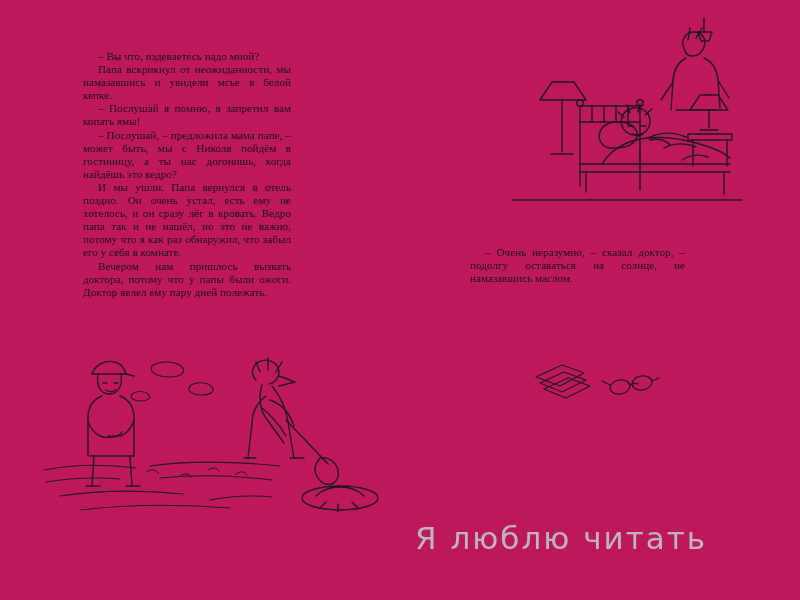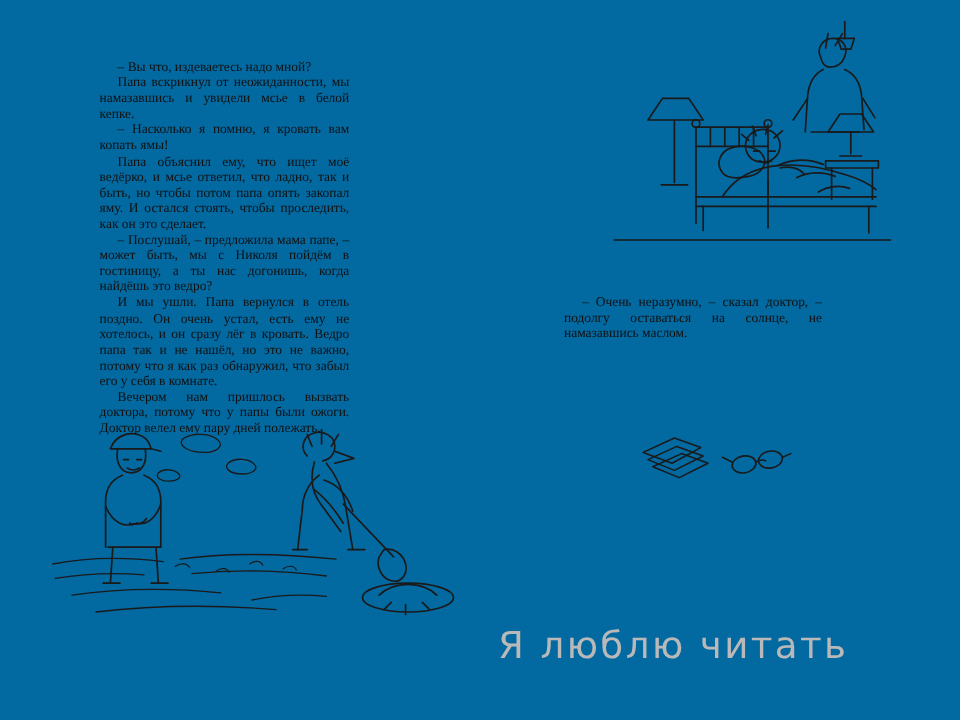--- a/index.html
+++ b/index.html
@@ -6,21 +6,21 @@
   html, body {
     margin: 0; padding: 0;
     width: 800px; height: 600px;
     background: #ffffff;
     font-family: "Liberation Serif", serif;
     overflow: hidden;
   }
   .page {
     position: relative;
     width: 800px; height: 600px;
-    background: #0369a1;
+    background: #be185d;
   }
 
   
   .col {
     position: absolute;
     font-family: "Liberation Serif", serif;
     font-size: 11.2px;
     line-height: 13.1px;
     color: #111111;
     text-align: justify;
@@ -52,22 +52,21 @@
   .illus svg { display: block; width: 100%; height: 100%; }
 </style>
 </head>
 <body>
 
 <div class="page">
 
   <div class="col" id="left-col">
     <p>– Вы что, издеваетесь надо мной?</p>
     <p>Папа вскрикнул от неожиданности, мы намазавшись и увидели мсье в белой кепке.</p>
-    <p>– Насколько я помню, я кровать вам копать ямы!</p>
-    <p>Папа объяснил ему, что ищет моё ведёрко, и мсье ответил, что ладно, так и быть, но чтобы потом папа опять закопал яму. И остался стоять, чтобы проследить, как он это сделает.</p>
+    <p>– Послушай я помню, я запретил вам копать ямы!</p>
     <p>– Послушай, – предложила мама папе, – может быть, мы с Николя пойдём в гостиницу, а ты нас догонишь, когда найдёшь это ведро?</p>
     <p>И мы ушли. Папа вернулся в отель поздно. Он очень устал, есть ему не хотелось, и он сразу лёг в кровать. Ведро папа так и не нашёл, но это не важно, потому что я как раз обнаружил, что забыл его у себя в комнате.</p>
     <p>Вечером нам пришлось вызвать доктора, потому что у папы были ожоги. Доктор велел ему пару дней полежать.</p>
   </div>
 
   <div class="col" id="right-col">
     <p>– Очень неразумно, – сказал доктор, – подолгу оставаться на солнце, не намазавшись маслом.</p>
   </div>
 
   <div class="illus" id="illus-bed">

